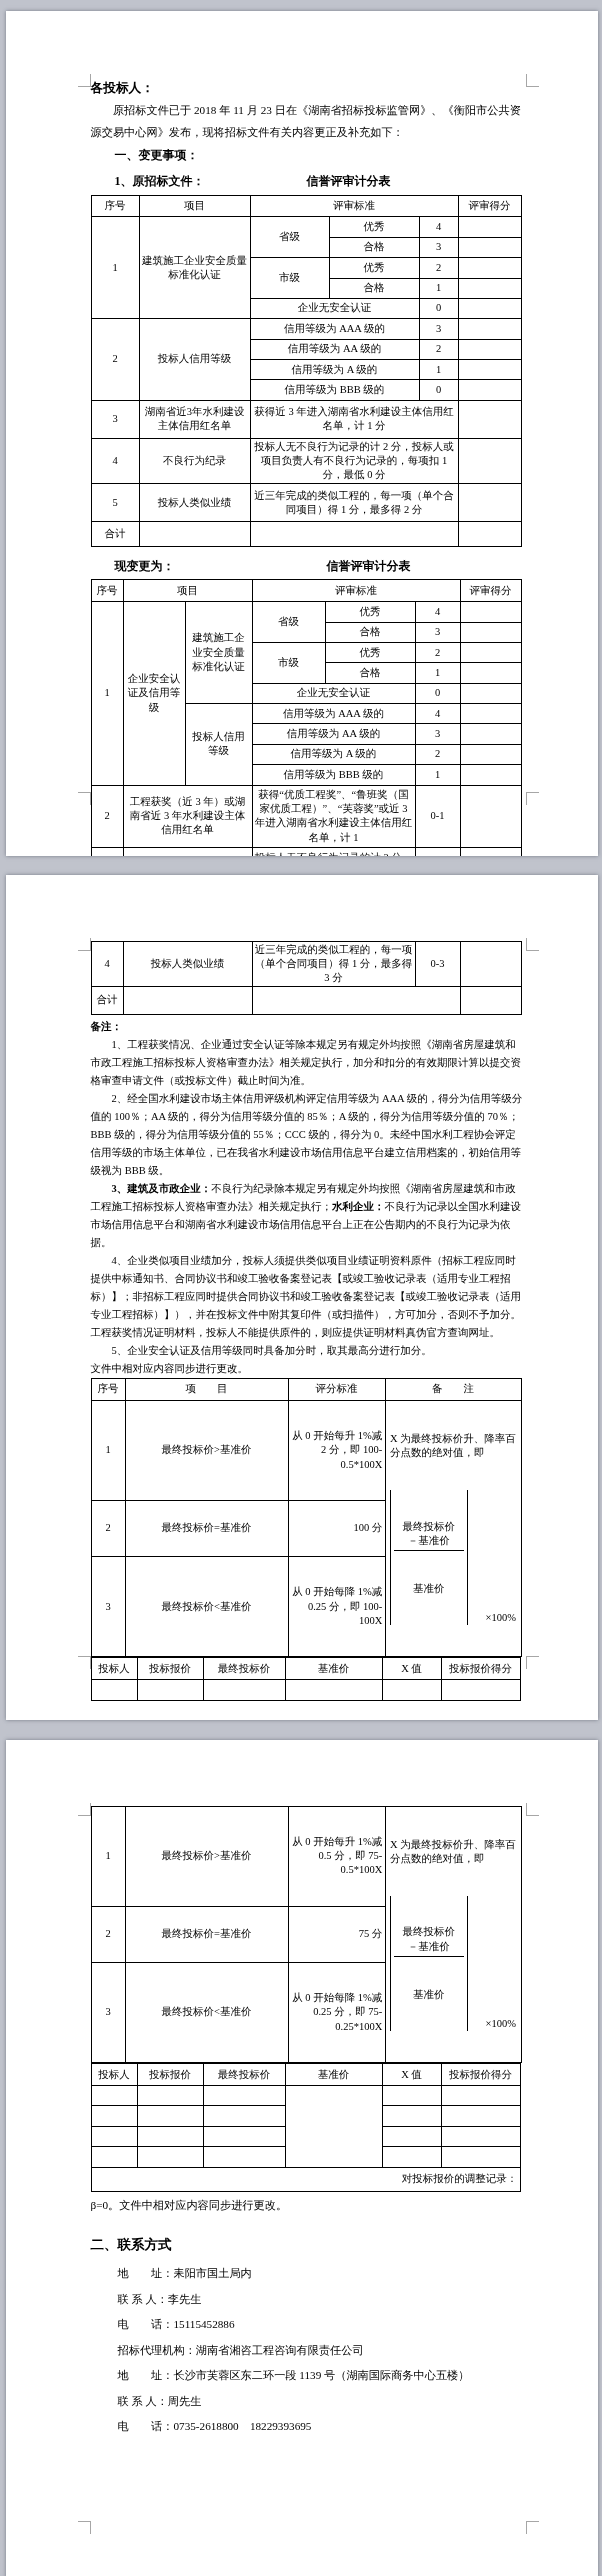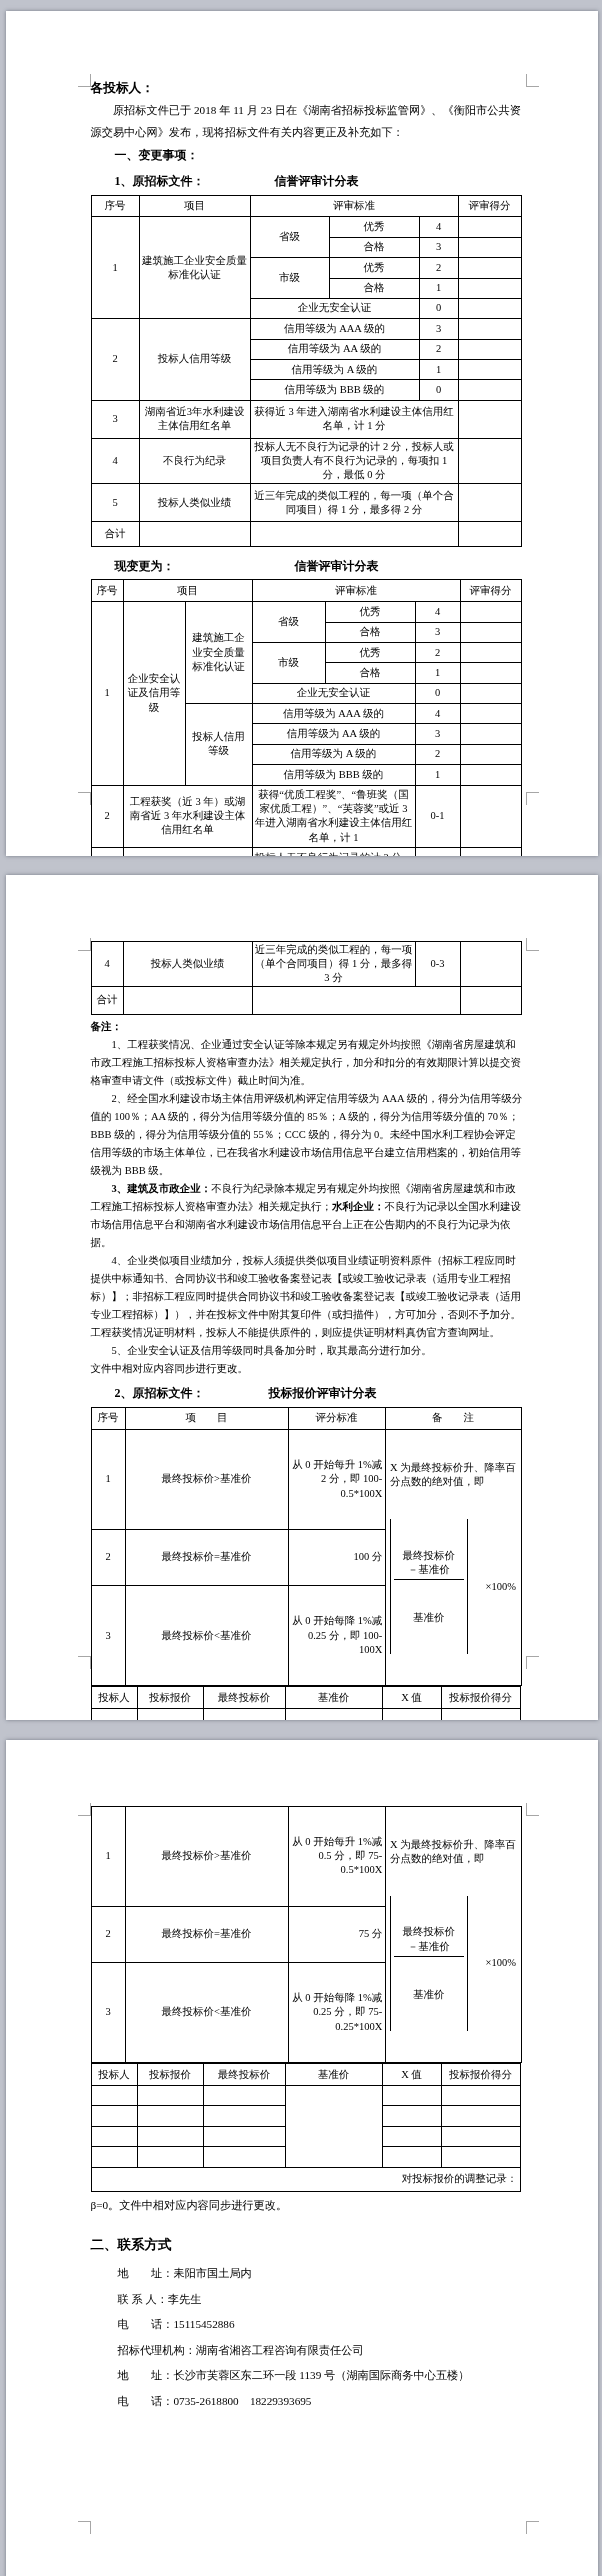--- a/index.html
+++ b/index.html
@@ -11,38 +11,38 @@
   
   .mark{position:absolute;width:12px;height:12px;border-color:#a6a6a6;border-style:solid;border-width:0;}
   .mark.tl{left:72px;top:63px;border-right-width:0.7px;border-bottom-width:0.7px;}
   .mark.tr{left:520px;top:63px;border-left-width:0.7px;border-bottom-width:0.7px;}
   .mark.bl{left:72px;bottom:51px;border-right-width:0.7px;border-top-width:0.7px;}
   .mark.br{left:520px;bottom:51px;border-left-width:0.7px;border-top-width:0.7px;}
   p{margin:0;}
   .salutation{font-weight:bold;font-size:12.7px;line-height:22.5px;}
   .bodytext{font-size:11.2px;line-height:22px;text-indent:2em;white-space:pre-wrap;}
   .section-title{font-weight:bold;font-size:12px;line-height:24px;text-indent:2em;}
-  .table-title{font-weight:bold;font-size:12px;margin:6px 0 4.5px 0;display:flex;}
+  .table-title{font-weight:bold;font-size:12px;margin:6px 0 4.5px 0;display:flex;gap:32px;}
   .table-title .lbl{text-indent:2em;}
   .t{border-collapse:collapse;table-layout:fixed;border:1.5px solid #000;font-size:10.5px;width:429px;}
   .t td{border:0.7px solid #000;padding:0.7px 2.2px;text-align:center;vertical-align:middle;
         white-space:pre-wrap;overflow:hidden;line-height:14.2px;}
   .t tr.hh td{height:19.5px;}
   .t tr.sr td{height:18px;}
   .t tr.h30 td{height:22.5px;}
   .t tr.h34 td{height:25.5px;}
   .t tr.h48 td{height:36px;}
   .t tr.h52 td{height:39px;}
   .t tr.h56 td{height:42px;}
   .t tr.h64 td{height:48px;}
   .t tr.h80 td{height:60px;}
   .t td.tal{text-align:right;}
   .t.joined{border-top:none;}
   .notecell{text-align:left !important;padding:3px 4.5px !important;}
-  .frac-wrap{display:flex;align-items:center;margin-top:1.5px;}
+  .frac-wrap{display:flex;align-items:flex-end;margin-top:1.5px;}
   .frac{text-align:center;border-left:0.7px solid #000;border-right:0.7px solid #000;padding:0 3px;}
   .frac .num{border-bottom:0.7px solid #000;padding:0.7px 6px 2.2px 6px;}
   .frac .den{padding:2.2px 6px 0.7px 6px;}
   .mult{margin-left:18px;}
   .notes{margin-top:3px;}
   .notes p{font-size:10.5px;line-height:18px;white-space:pre-wrap;}
   .notes .nindent{text-indent:2em;}
   .nb{font-weight:bold;}
   .closing-line{font-size:11.2px;line-height:21px;margin-top:3px;white-space:pre-wrap;}
   .contact-title{font-weight:bold;font-size:13.5px;margin:19.5px 0 7.5px 0;}
@@ -290,24 +290,20 @@
       <div class="notes">
         <p class="nb">备注：</p>
         <p class="nindent">1、工程获奖情况、企业通过安全认证等除本规定另有规定外均按照《湖南省房屋建筑和市政工程施工招标投标人资格审查办法》相关规定执行，加分和扣分的有效期限计算以提交资格审查申请文件（或投标文件）截止时间为准。</p>
         <p class="nindent">2、经全国水利建设市场主体信用评级机构评定信用等级为 AAA 级的，得分为信用等级分值的 100％；AA 级的，得分为信用等级分值的 85％；A 级的，得分为信用等级分值的 70％；BBB 级的，得分为信用等级分值的 55％；CCC 级的，得分为 0。未经中国水利工程协会评定信用等级的市场主体单位，已在我省水利建设市场信用信息平台建立信用档案的，初始信用等级视为 BBB 级。</p>
         <p class="nindent"><span class="nb">3、</span><span class="nb">建筑及市政企业：</span><span>不良行为纪录除本规定另有规定外均按照《湖南省房屋建筑和市政工程施工招标投标人资格审查办法》相关规定执行；</span><span class="nb">水利企业：</span><span>不良行为记录以全国水利建设市场信用信息平台和湖南省水利建设市场信用信息平台上正在公告期内的不良行为记录为依据。</span></p>
         <p class="nindent">4、企业类似项目业绩加分，投标人须提供类似项目业绩证明资料原件（招标工程应同时提供中标通知书、合同协议书和竣工验收备案登记表【或竣工验收记录表（适用专业工程招标）】；非招标工程应同时提供合同协议书和竣工验收备案登记表【或竣工验收记录表（适用专业工程招标）】），并在投标文件中附其复印件（或扫描件），方可加分，否则不予加分。工程获奖情况证明材料，投标人不能提供原件的，则应提供证明材料真伪官方查询网址。</p>
         <p class="nindent">5、企业安全认证及信用等级同时具备加分时，取其最高分进行加分。</p>
         <p>文件中相对应内容同步进行更改。</p>
       </div>
 
-      <div class="table-title" style="margin-top:7.5px;">
-        <span class="lbl">2、原招标文件：</span>
-        <span style="margin-left:64px;">投标报价评审计分表</span>
-      </div>
 
       <table class="t" style="border-bottom:none;">
         <colgroup>
             <col style="width:34px">
             <col style="width:163px">
             <col style="width:97px">
             <col style="width:136px">
           </colgroup>
         <tbody>
             <tr class="hh">
@@ -471,18 +467,19 @@
         </table>
 
       <p class="closing-line">β=0。文件中相对应内容同步进行更改。</p>
 
       <p class="contact-title">二、联系方式</p>
       <p class="contact-line"><span>地　　址：</span><span>耒阳市国土局内</span></p>
       <p class="contact-line"><span>联 系 人：</span><span>李先生</span></p>
       <p class="contact-line"><span>电　　话：</span><span>15115452886</span></p>
       <p class="contact-line"><span>招标代理机构：</span><span>湖南省湘咨工程咨询有限责任公司</span></p>
       <p class="contact-line"><span>地　　址：</span><span>长沙市芙蓉区东二环一段 1139 号（湖南国际商务中心五楼）</span></p>
+      <p class="contact-line"><span>联 系 人：</span><span>周先生</span></p>
       <p class="contact-line"><span>电　　话：</span><span>0735-2618800    18229393695</span></p>
     </div>
   </div>
 
 </div>
 
 
 </body></html>

